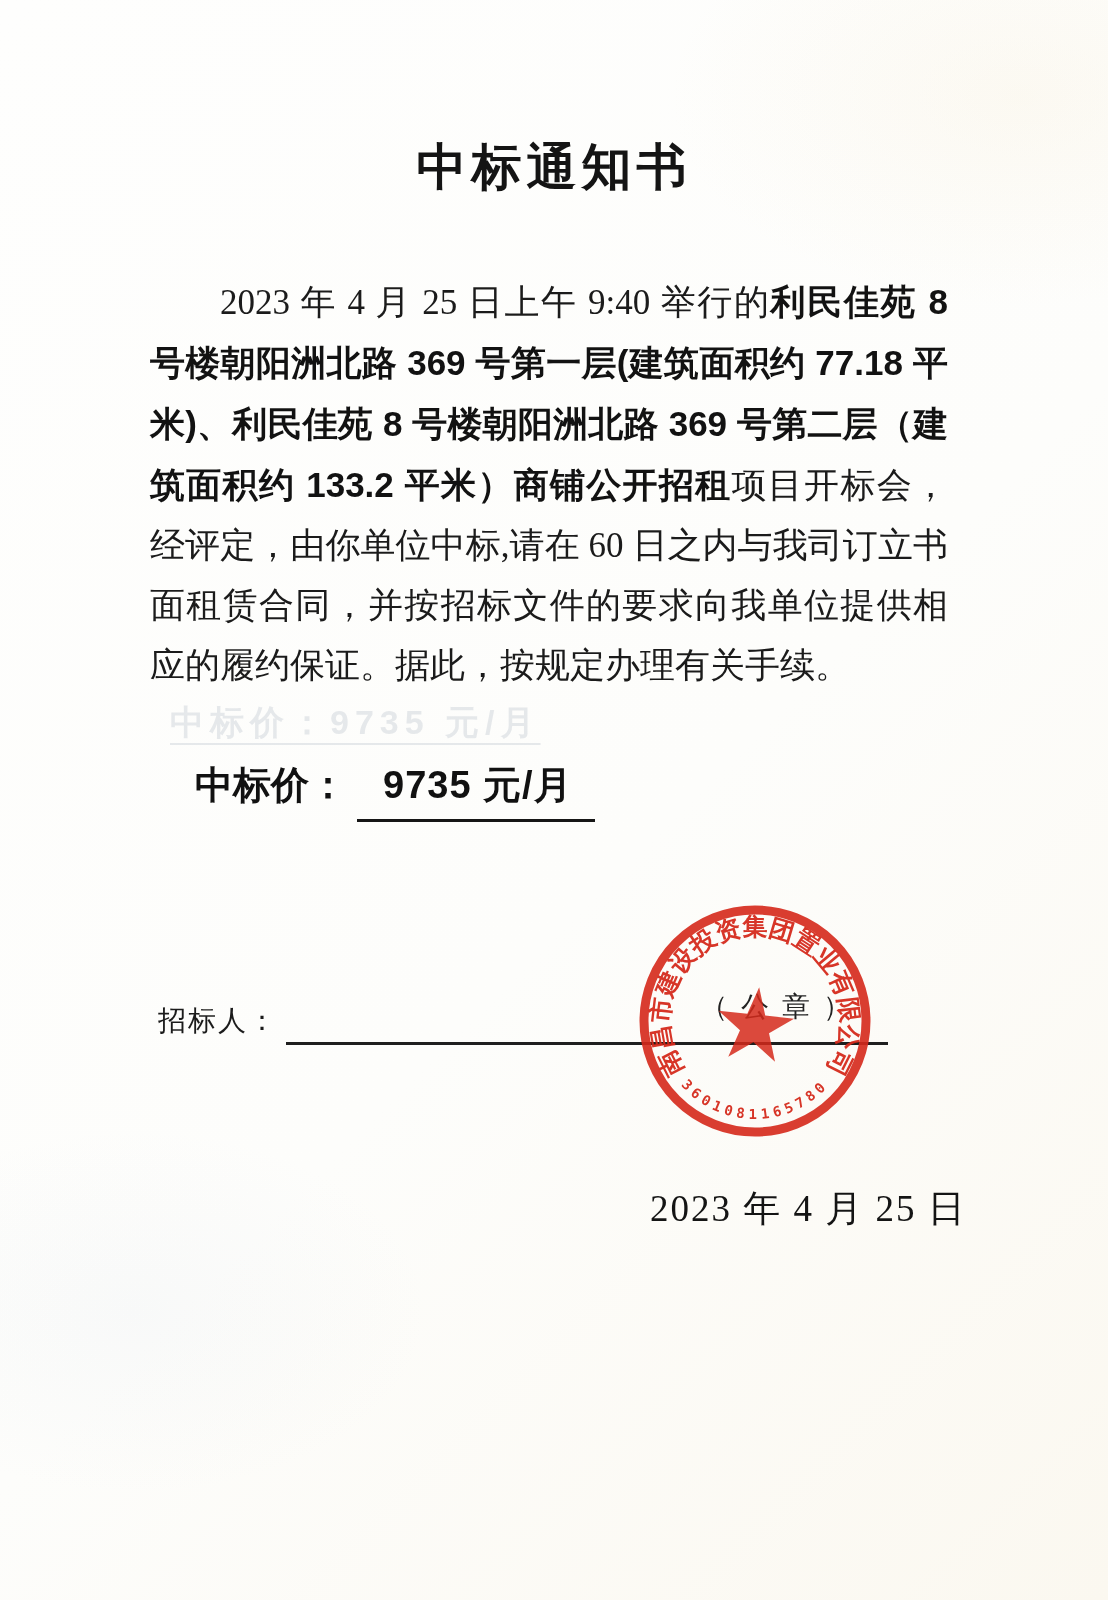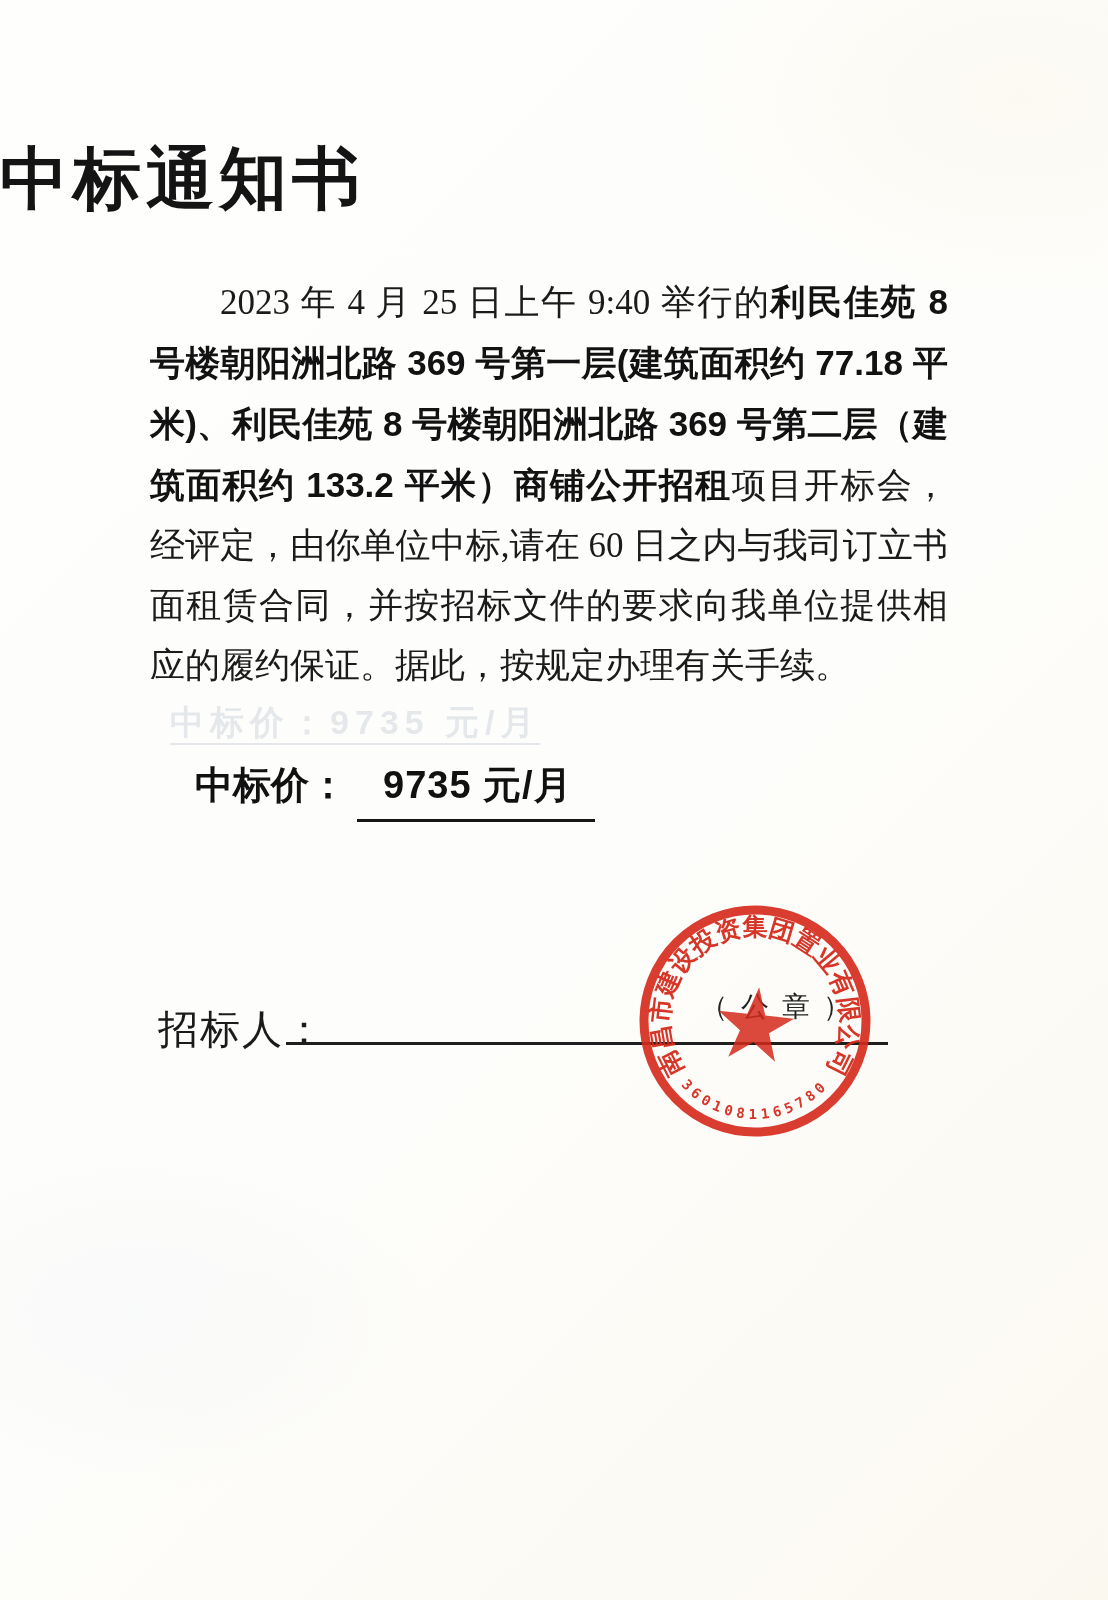--- a/index.html
+++ b/index.html
@@ -15,22 +15,22 @@
   }
   .paper-texture {
     position: absolute; inset: 0; z-index: 0; pointer-events: none;
     background:
       radial-gradient(420px 260px at 12% 82%, rgba(205,214,228,0.10), rgba(205,214,228,0) 70%),
       radial-gradient(500px 300px at 92% 6%, rgba(244,229,196,0.18), rgba(244,229,196,0) 70%);
   }
 
   .doc-title {
     position: absolute; left: 0; top: 134px; width: 100%;
-    text-align: left;
-    font-size: 68px; font-weight: 700; letter-spacing: 5px;
+    text-align: center;
+    font-size: 50px; font-weight: 700; letter-spacing: 5px;
     color: #141414; z-index: 2;
   }
 
   .addressee {
     position: absolute; left: 158px; top: 216px;
     font-family: "Liberation Sans", "DejaVu Sans", sans-serif;
     font-size: 35px; font-weight: 700; color: #161616; z-index: 2;
   }
   .addressee .name {
     display: inline-block;
@@ -69,21 +69,21 @@
   .price-line .value {
     display: inline-block;
     margin-left: 10px;
     padding: 0 22px 8px 26px;
     border-bottom: 3.5px solid #161616;
     letter-spacing: 1px;
   }
 
   .bidder-label {
     position: absolute; left: 158px; top: 1002px; z-index: 2;
-    font-size: 40px; color: #1b1b1b; letter-spacing: 2px;
+    font-size: 28px; color: #1b1b1b; letter-spacing: 2px;
   }
   .bidder-line {
     position: absolute; left: 286px; top: 1042px; width: 602px; height: 0;
     border-top: 3px solid #1f1f1f; z-index: 1;
   }
 
   .seal-note {
     position: absolute; left: 700px; top: 988px; z-index: 2;
     font-size: 28px; color: #222; letter-spacing: 13px; white-space: nowrap;
   }
@@ -132,14 +132,15 @@
       <text font-family="Liberation Sans, DejaVu Sans, sans-serif" font-size="25" font-weight="700" fill="#d5291b" letter-spacing="0">
         <textPath href="#arcTop" startOffset="50%" text-anchor="middle">南昌市建设投资集团置业有限公司</textPath>
       </text>
       <text font-family="DejaVu Sans Mono, Liberation Mono, monospace" font-size="14" font-weight="700" fill="#d5291b" letter-spacing="4.5">
         <textPath href="#arcBottom" startOffset="50%" text-anchor="middle">3601081165780</textPath>
       </text>
       <polygon points="121,87 130,114.6 159,114.6 135.6,131.7 144.5,159.4 121,142.3 97.5,159.4 106.4,131.7 83,114.6 112,114.6" fill="#d5291b" fill-opacity="0.9" transform="rotate(6 121 127)"></polygon>
     </svg>
   </div>
 
+  <div class="doc-date">2023 年 4 月 25 日</div>
 
 </div>
 
 </body></html>

